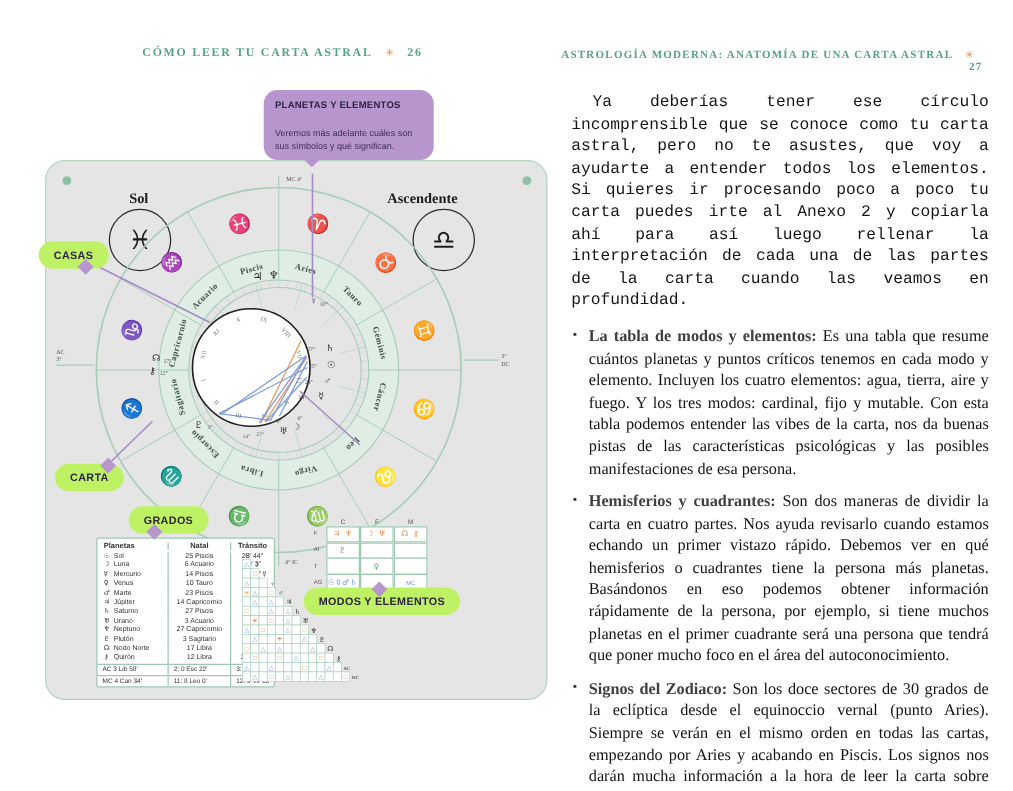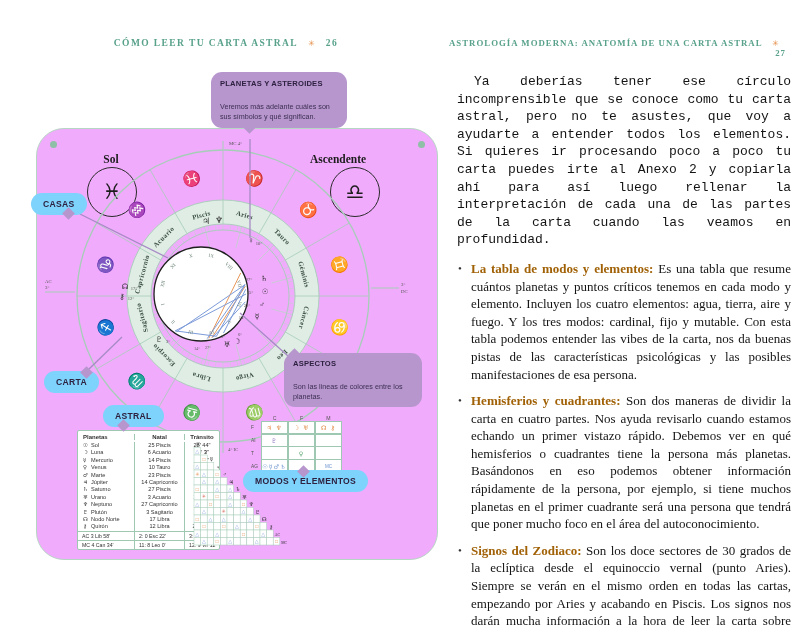--- a/index.html
+++ b/index.html
@@ -6,33 +6,33 @@
   .sheet{position:relative;width:810px;height:633px;background:#fff;overflow:hidden;
          font-family:"Liberation Serif",serif;color:#1c1c1c;}
   
   .hdr{position:absolute;top:38px;font-family:"Liberation Serif",serif;font-weight:bold;
        font-size:9.5px;letter-spacing:1.4px;color:#58a18b;}
   .hdr .star{color:#e58c45;font-family:"DejaVu Sans",sans-serif;font-size:8px;margin:0 7px;letter-spacing:0;}
   .hdr-left{left:46px;width:360px;text-align:center;}
   .hdr-right{left:440px;width:346px;text-align:right;font-size:8.8px;letter-spacing:1px;}
   
   .card{position:absolute;left:36px;top:128px;width:400px;height:430px;
-        border:1.4px solid #b6d6c4;border-radius:28px;background:#f0abfc;}
+        border:1.4px solid #b6d6c4;border-radius:16px;background:#e5e5e5;}
   .dot{position:absolute;width:7px;height:7px;border-radius:50%;background:#8fbfa6;}
   
   .cornsign{position:absolute;width:48px;height:48px;border:1.4px solid #2b2b2b;border-radius:50%;
             display:flex;align-items:center;justify-content:center;
             font-family:"DejaVu Sans",sans-serif;font-size:21px;color:#1c1c1c;}
   .cornlbl{position:absolute;font-weight:bold;font-size:11.5px;color:#1c1c1c;text-align:center;width:90px;}
   
   .co{position:absolute;background:#b796ce;border-radius:11px;color:#2e2140;
       font-family:"Liberation Sans",sans-serif;}
   .co .t{font-weight:bold;font-size:7.6px;letter-spacing:.2px;}
   .co .b{font-size:7.2px;line-height:1.32;color:#3c2f52;margin-top:14px;}
-  .pill{position:absolute;background:#7dd3fc;border-radius:13px;color:#2e2140;
+  .pill{position:absolute;background:#bef264;border-radius:13px;color:#2e2140;
         font-family:"Liberation Sans",sans-serif;font-weight:bold;font-size:8.6px;
         letter-spacing:.3px;padding:6px 12px;}
   .tail{position:absolute;width:9px;height:9px;background:#b796ce;transform:rotate(45deg);}
   
   .degtable{position:absolute;left:76px;top:429px;width:141px;background:#fff;
             border:1px solid #9fc8b2;border-radius:2px;
             font-family:"Liberation Sans",sans-serif;font-size:5.6px;color:#333;}
   .degtable .hrow{display:grid;grid-template-columns:57px 50px 34px;font-weight:bold;
                   font-size:6px;padding:3px 0 2px 0;}
   .degtable .row{display:grid;grid-template-columns:57px 50px 34px;line-height:7.4px;}
@@ -53,21 +53,21 @@
                      letter-spacing:1px;background:#fff;margin:-0.35px;}
   .or{color:#e08a4a;} .pu{color:#9678c0;} .gr{color:#5fa873;} .bl{color:#6f95d0;}
   .mcell.txt{font-family:"Liberation Sans",sans-serif;font-size:4.6px;letter-spacing:0;color:#6f95d0;}
   
   .article{position:absolute;left:457px;top:73px;width:334px;font-size:13px;line-height:17.6px;
            text-align:justify;color:#141414;}
   .article p.intro{margin:0;text-indent:17px;font-family:Liberation Mono, monospace;}
   .bullets{list-style:none;margin:11px 0 0 0;padding:0;}
   .bullets li{position:relative;padding-left:14px;margin-bottom:9px;}
   .bullets li .mark{position:absolute;left:1px;top:0;font-size:11px;color:#333;}
-  .bhead{font-weight:bold;color:#a16207;}
+  .bhead{font-weight:bold;color:#404040;}
   .it{}
   svg text{font-family:"Liberation Serif",serif;}
 </style>
 </head>
 <body>
 
 <div class="sheet">
 
   <div class="hdr hdr-left">
     <span>CÓMO LEER TU CARTA ASTRAL</span>
@@ -523,40 +523,35 @@
   </div>
 
   <svg width="810" height="633" viewBox="0 0 810 633" style="position:absolute;left:0;top:0;pointer-events:none;">
     <line x1="250" y1="139" x2="250" y2="238" stroke="#a78bc5" stroke-width="1.3"></line>
     <line x1="80" y1="214" x2="168" y2="258" stroke="#a78bc5" stroke-width="1.3"></line>
     <line x1="88" y1="370" x2="122" y2="337" stroke="#a78bc5" stroke-width="1.3"></line>
     <line x1="288" y1="356" x2="240" y2="313" stroke="#a78bc5" stroke-width="1.3"></line>
   </svg>
 
   <div class="co" style="left:211px;top:72px;width:118px;padding:7px 9px;">
-    <div class="t">PLANETAS Y ASTEROIDES</div>
+    <div class="t">PLANETAS Y ELEMENTOS</div>
     <div class="b">Veremos más adelante cuáles son sus símbolos y qué significan.</div>
     <div class="tail" style="left:34px;bottom:-4px;"></div>
   </div>
   <div class="pill" style="left:31px;top:193px;">
     <span>CASAS</span>
     <div class="tail" style="right:14px;bottom:-3px;"></div>
   </div>
   <div class="pill" style="left:44px;top:371px;">
     <span>CARTA</span>
     <div class="tail" style="left:38px;top:-3px;"></div>
   </div>
   <div class="pill" style="left:103px;top:405px;">
-    <span>ASTRAL</span>
+    <span>GRADOS</span>
     <div class="tail" style="left:16px;bottom:-3px;"></div>
-  </div>
-  <div class="co" style="left:284px;top:353px;width:120px;padding:6px 9px;">
-    <div class="t">ASPECTOS</div>
-    <div class="b">Son las lineas de colores entre los planetas.</div>
-    <div class="tail" style="left:6px;top:-3px;"></div>
   </div>
   <div class="pill" style="left:243px;top:470px;">
     <span>MODOS Y ELEMENTOS</span>
     <div class="tail" style="left:56px;top:-3px;"></div>
   </div>
 
   <div class="article">
     <p class="intro">Ya deberías tener ese círculo incomprensible que se conoce como tu carta astral, pero no te asustes, que voy a ayudarte a entender todos los elementos. Si quieres ir procesando poco a poco tu carta puedes irte al Anexo 2 y copiarla ahí para así luego rellenar la interpretación de cada una de las partes de la carta cuando las veamos en profundidad.</p>
     <ul class="bullets">
       <li>

